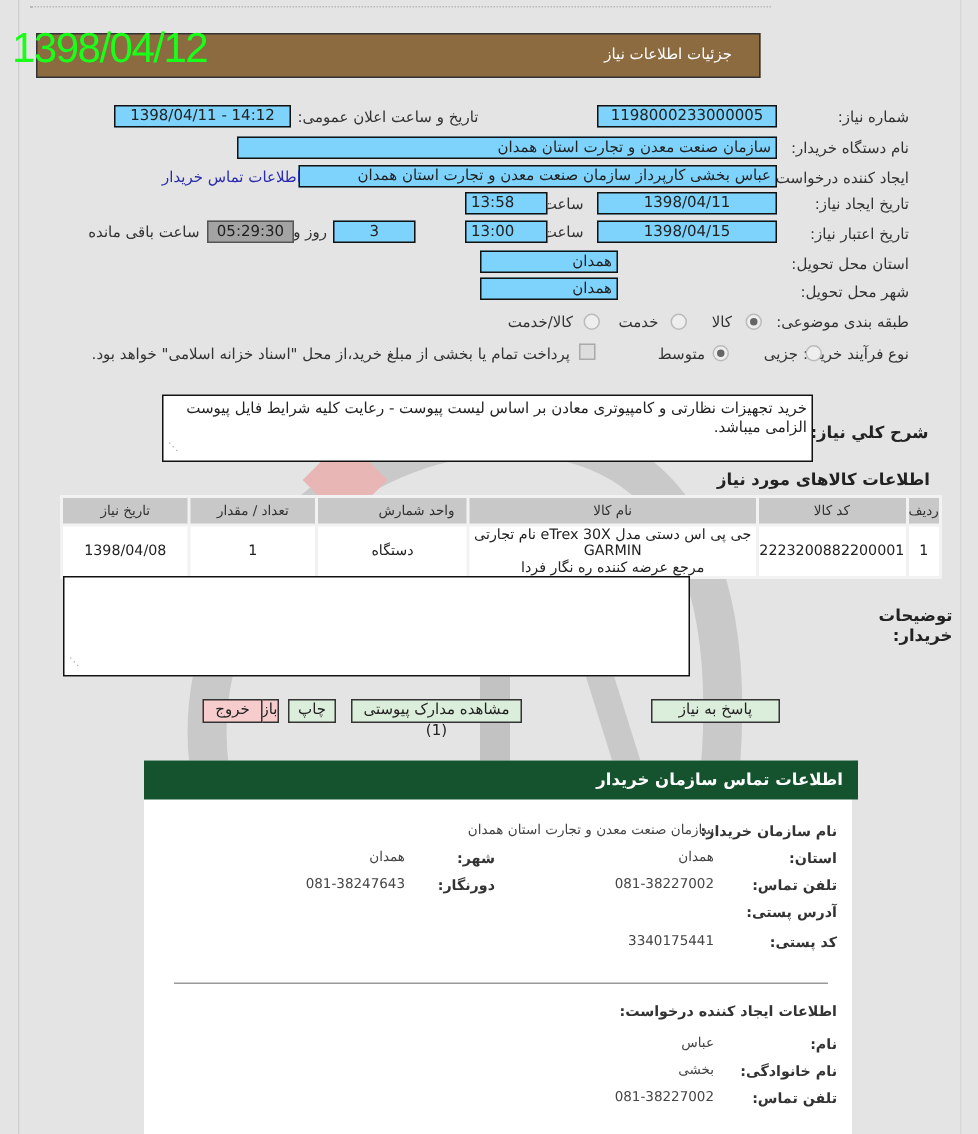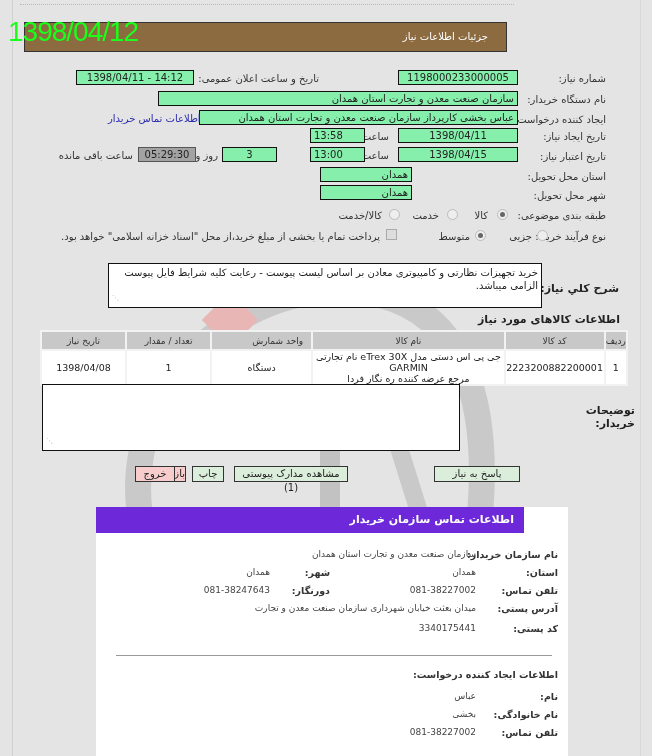--- a/index.html
+++ b/index.html
@@ -5,21 +5,21 @@
   * { box-sizing: border-box; margin: 0; padding: 0; }
   html, body { width: 652px; height: 756px; overflow: hidden; }
   body { background: #e4e4e4; font-family: "DejaVu Sans", sans-serif; font-size: 10px; color: #222; position: relative; }
   .left-rule { position: absolute; left: 12px; top: 0; bottom: 0; width: 1px; background: #d0d0d0; }
   .right-rule { position: absolute; left: 640px; top: 0; bottom: 0; width: 1px; background: #d8d8d8; }
   .dotted-top { position: absolute; left: 20px; right: 138px; top: 4px; border-top: 1px dotted #b8b8b8; width: 494px; }
   .stamp { position: absolute; left: 8px; top: 16px; font-family: "Liberation Sans", sans-serif; font-size: 28px; color: #19ff19; z-index: 5; letter-spacing: -1px; }
   .header-bar { position: absolute; left: 24px; top: 22px; width: 483px; height: 30px; background: #8c6b40; border: 1px solid #333; }
   .header-bar .title { position: absolute; right: 18px; top: 8px; color: #fff; font-size: 10px; direction: rtl; }
   .lbl { position: absolute; font-size: 10px; color: #333; direction: rtl; white-space: nowrap; }
-  .fld { position: absolute; background: #86efac; border: 1px solid #111; height: 15px; font-size: 10px; line-height: 13px; padding: 0 3px; white-space: nowrap; overflow: hidden; }
+  .fld { position: absolute; background: #7dd3fc; border: 1px solid #111; height: 15px; font-size: 10px; line-height: 13px; padding: 0 3px; white-space: nowrap; overflow: hidden; }
   .fld.center { text-align: center; }
   .fld.right { text-align: right; direction: rtl; }
   .fld.yellow { background: #a3a3a3; border-color: #555; }
   .link { position: absolute; color: #2a2ab0; font-size: 10px; direction: rtl; white-space: nowrap; cursor: pointer; }
   .radio { position: absolute; width: 11px; height: 11px; border-radius: 50%; border: 1px solid #bbb; background: #eee; }
   .radio.on::after { content: ""; position: absolute; left: 2px; top: 2px; width: 5px; height: 5px; border-radius: 50%; background: #666; }
   .chk { position: absolute; width: 11px; height: 11px; border: 1px solid #aaa; background: #ddd; }
 
   .textarea { position: absolute; background: #fff; border: 1px solid #111; direction: rtl; font-size: 10px; padding: 2px 3px; line-height: 13px; }
   .grip { position: absolute; left: 3px; bottom: 2px; font-size: 7px; color: #aaa; }
@@ -27,21 +27,21 @@
 
   table.items { position: absolute; left: 40px; top: 330px; width: 588px; border-collapse: collapse; direction: rtl; background: #f2f2f2; border: 1px solid #bbb; }
   table.items th { background: #c8c8c8; font-weight: normal; font-size: 9px; height: 19px; border: 2px solid #f2f2f2; color: #333; }
   table.items td { background: #fff; font-size: 9.5px; height: 27px; border: 2px solid #f2f2f2; text-align: center; line-height: 11px; }
 
   .btn { position: absolute; height: 16px; border: 1px solid #333; font-size: 10px; line-height: 14px; text-align: center; direction: rtl; cursor: pointer; }
   .btn.green { background: #dbeedb; }
   .btn.red { background: #f6cccc; }
 
   .contact { position: absolute; left: 96px; top: 507px; width: 472px; height: 249px; background: #fff; }
-  .contact .bar { position: absolute; left: 0; top: 0; width: 428px; height: 26px; background: #6d28d9; }
+  .contact .bar { position: absolute; left: 0; top: 0; width: 476px; height: 26px; background: #14532d; }
   .contact .bar span { position: absolute; right: 10px; top: 6px; color: #fff; font-size: 11px; font-weight: bold; direction: rtl; }
   .c-lbl { position: absolute; font-size: 9.5px; font-weight: bold; color: #333; direction: rtl; white-space: nowrap; }
   .c-val { position: absolute; font-size: 9px; color: #444; direction: rtl; white-space: nowrap; }
   .c-hr { position: absolute; left: 20px; width: 436px; top: 148px; height: 1px; background: #999; }
 
   .watermark { position: absolute; left: 80px; top: 255px; width: 420px; height: 270px; pointer-events: none; opacity: 0.45; }
 </style>
 </head>
 <body>
 
@@ -172,21 +172,20 @@
   <span class="c-val" style="right:92px; top:60px;">همدان</span>
   <span class="c-lbl" style="right:238px; top:60px;">شهر:</span>
   <span class="c-val" style="right:298px; top:60px;">همدان</span>
 
   <span class="c-lbl" style="right:10px; top:78px;">تلفن تماس:</span>
   <span class="c-val" style="right:92px; top:78px;">081-38227002</span>
   <span class="c-lbl" style="right:238px; top:78px;">دورنگار:</span>
   <span class="c-val" style="right:298px; top:78px;">081-38247643</span>
 
   <span class="c-lbl" style="right:10px; top:96px;">آدرس پستی:</span>
-  <span class="c-val" style="right:92px; top:96px;">میدان بعثت خیابان شهرداری سازمان صنعت معدن و تجارت</span>
 
   <span class="c-lbl" style="right:10px; top:116px;">کد پستی:</span>
   <span class="c-val" style="right:92px; top:116px;">3340175441</span>
 
   <div class="c-hr"></div>
 
   <span class="c-lbl" style="right:10px; top:162px;">اطلاعات ایجاد کننده درخواست:</span>
 
   <span class="c-lbl" style="right:10px; top:184px;">نام:</span>
   <span class="c-val" style="right:92px; top:184px;">عباس</span>

